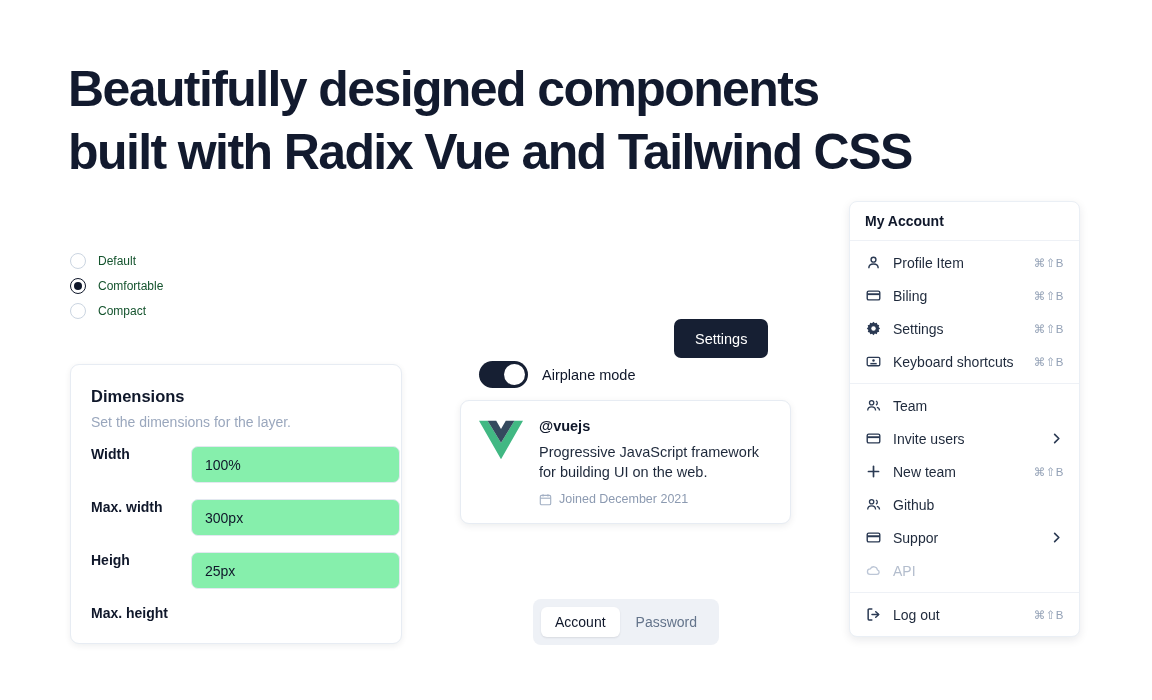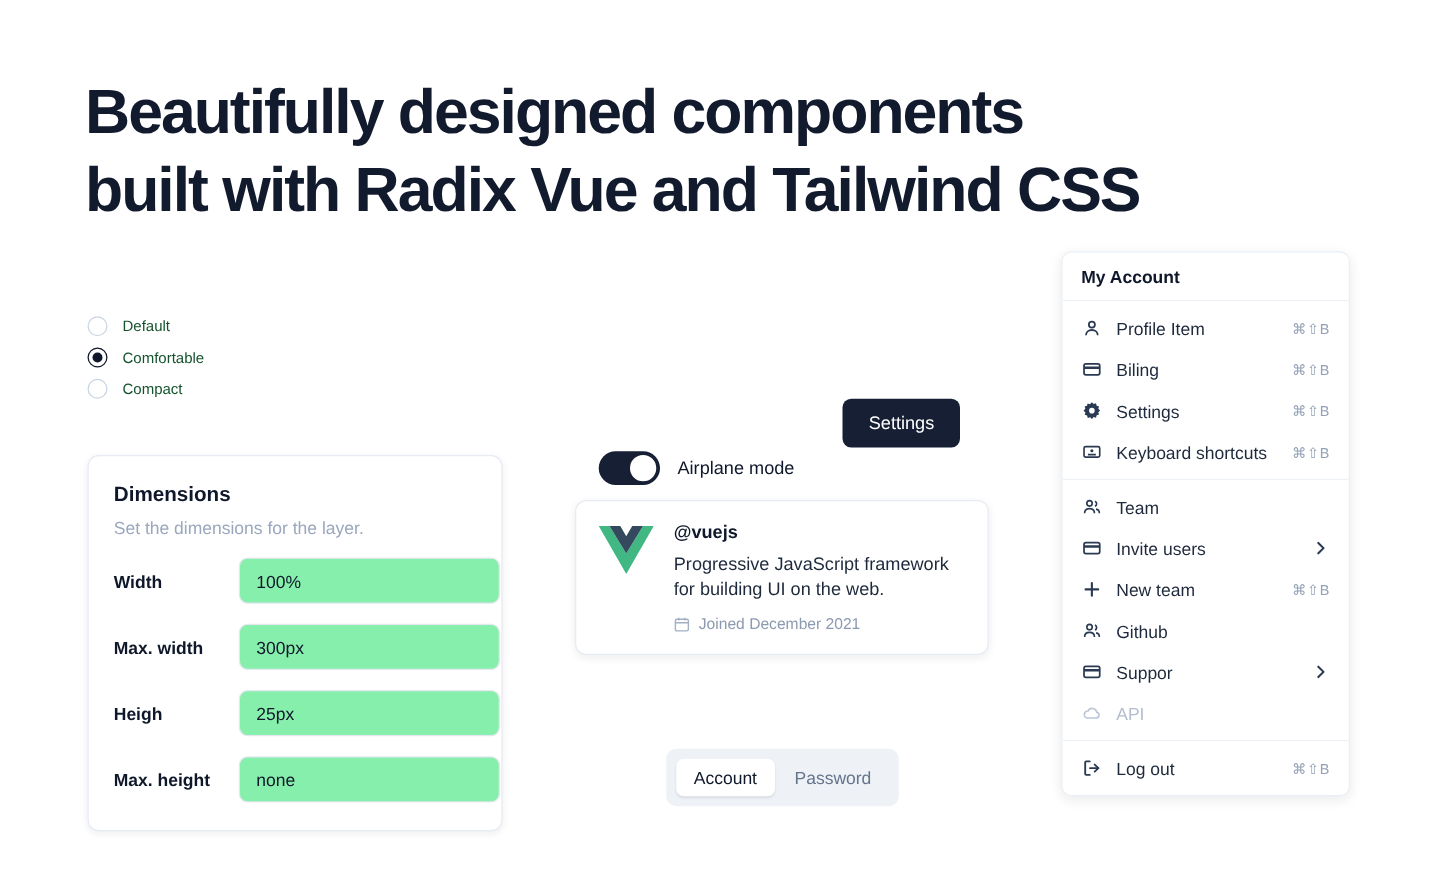--- a/index.html
+++ b/index.html
@@ -36,21 +36,21 @@
 
   
   .dim-card {
     position: absolute; left: 70px; top: 364px; width: 332px;
     background: #fff; border: 1px solid #e7ecf3; border-radius: 9px;
     box-shadow: 0 2px 6px rgba(15,23,42,0.07);
     padding: 22px 20px 22px 20px;
   }
   .dim-title { font-size: 16.5px; font-weight: 600; color: #0f172a; }
   .dim-sub { font-size: 14px; color: #9aa7bd; margin-top: 8px; }
-  .dim-row { display: flex; align-items: center; margin-top: 16px; }
+  .dim-row { display: flex; align-items: flex-start; margin-top: 16px; }
   .dim-label { width: 100px; font-size: 14px; font-weight: 600; color: #0f172a; flex: 0 0 auto; }
   .dim-input {
     flex: 1 1 auto; height: 37px; border: 1px solid #e3e8f0; border-radius: 7px;
     background: #86efac; font-size: 14px; color: #0f172a; padding: 0 13px;
     font-family: "Liberation Sans", sans-serif; outline: none;
   }
 
   
   .switch-row { position: absolute; left: 479px; top: 320px; display: flex; align-items: center; margin-top: 41px; }
   .switch {
@@ -158,21 +158,20 @@
     <div class="dim-row">
       <label class="dim-label">Max. width</label>
       <input class="dim-input" type="text" value="300px" style="">
     </div>
     <div class="dim-row">
       <label class="dim-label">Heigh</label>
       <input class="dim-input" type="text" value="25px" style="">
     </div>
     <div class="dim-row">
       <label class="dim-label">Max. height</label>
-      <input class="dim-input" type="text" value="none" style="">
     </div>
   </div>
 
   <div class="switch-row">
     <div class="switch">
       <span class="knob"></span>
     </div>
     <span class="switch-label">Airplane mode</span>
   </div>
 

